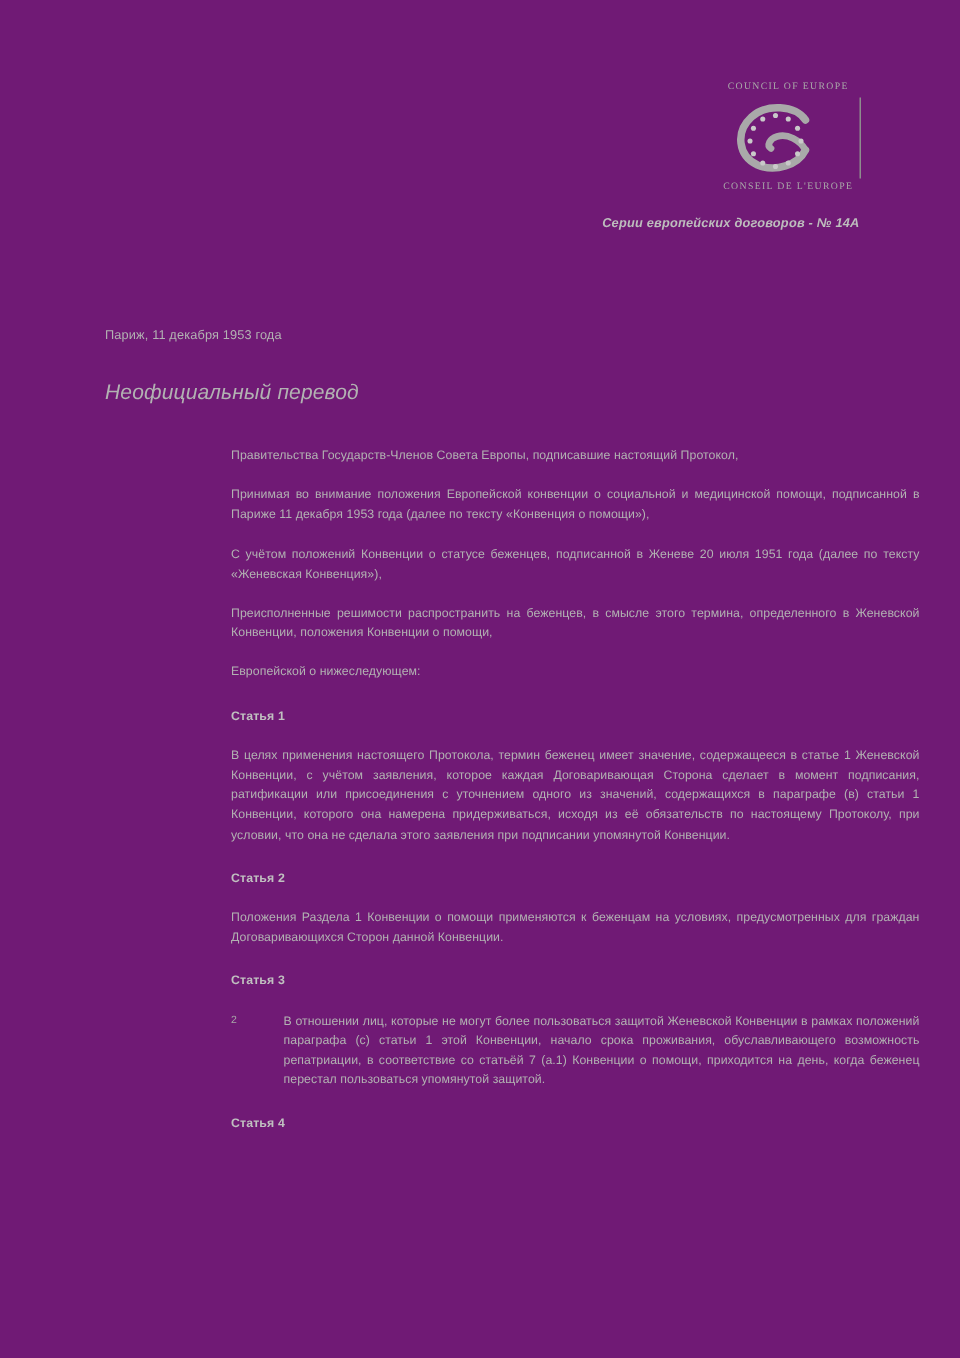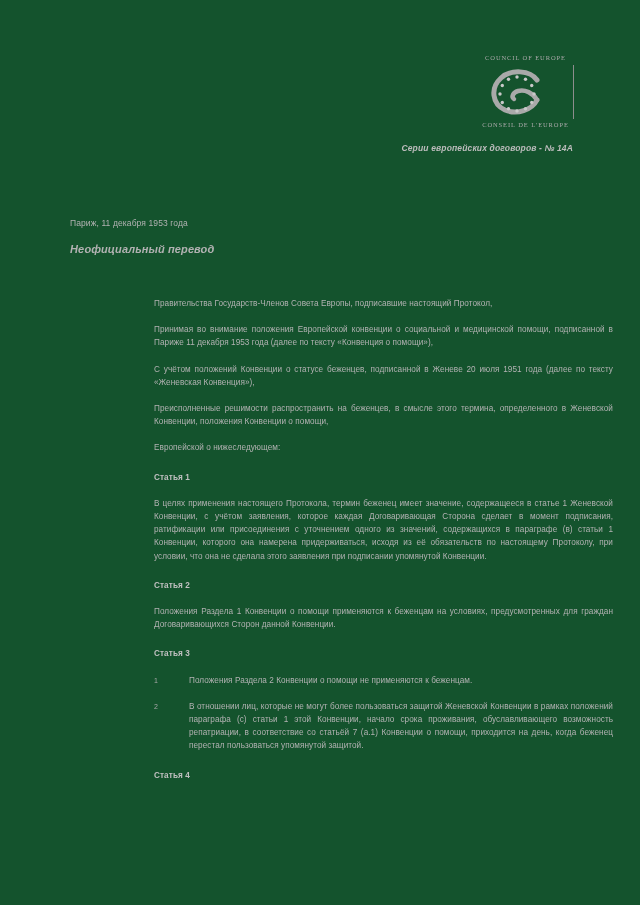--- a/index.html
+++ b/index.html
@@ -13,21 +13,21 @@
     height: 905px;
     overflow: hidden;
     font-family: "Liberation Sans", sans-serif;
     color: #b5b5b5;
     -webkit-font-smoothing: antialiased;
   }
   .page {
     position: relative;
     width: 640px;
     height: 905px;
-    background: #14532d;
+    background: #701a75;
   }
 
   
   .logo-block {
     position: absolute;
     left: 477px;
     top: 55px;
     width: 97px;
     text-align: center;
     line-height: 1;
@@ -87,26 +87,25 @@
     left: 70px;
     top: 218px;
     font-size: 8.5px;
     color: #b2b2b2;
     letter-spacing: 0.1px;
   }
 
   .doc-translation-note {
     position: absolute;
     left: 70px;
-    top: 243px;
-    font-size: 11px;
+    top: 253px;
+    font-size: 14px;
     font-style: italic;
     color: #b2b2b2;
     letter-spacing: 0.1px;
-    font-weight: bold;
   }
 
   
   .body-col {
     position: absolute;
     left: 114px;
     top: 297px;
     width: 459px;
     margin-left: 40px;
   }
@@ -192,18 +191,17 @@
       <p class="para">Правительства Государств-Членов Совета Европы, подписавшие настоящий Протокол,</p>
       <p class="para">Принимая во внимание положения Европейской конвенции о социальной и медицинской помощи, подписанной в Париже 11 декабря 1953 года (далее по тексту «Конвенция о помощи»),</p>
       <p class="para">С учётом положений Конвенции о статусе беженцев, подписанной в Женеве 20 июля 1951 года (далее по тексту «Женевская Конвенция»),</p>
       <p class="para">Преисполненные решимости распространить на беженцев, в смысле этого термина, определенного в Женевской Конвенции, положения Конвенции о помощи,</p>
       <p class="para">Европейской о нижеследующем:</p>
       <div class="heading sp-before">Статья 1</div>
       <p class="para">В целях применения настоящего Протокола, термин беженец имеет значение, содержащееся в статье 1 Женевской Конвенции, с учётом заявления, которое каждая Договаривающая Сторона сделает в момент подписания, ратификации или присоединения с уточнением одного из значений, содержащихся в параграфе (в) статьи 1 Конвенции, которого она намерена придерживаться, исходя из её обязательств по настоящему Протоколу, при условии, что она не сделала этого заявления при подписании упомянутой Конвенции.</p>
       <div class="heading sp-before">Статья 2</div>
       <p class="para">Положения Раздела 1 Конвенции о помощи применяются к беженцам на условиях, предусмотренных для граждан Договаривающихся Сторон данной Конвенции.</p>
       <div class="heading sp-before">Статья 3</div>
-      <div class="num-item"><span class="num">1</span><span>Положения Раздела 2 Конвенции о помощи не применяются к беженцам.</span></div>
       <div class="num-item"><span class="num">2</span><span>В отношении лиц, которые не могут более пользоваться защитой Женевской Конвенции в рамках положений параграфа (с) статьи 1 этой Конвенции, начало срока проживания, обуславливающего возможность репатриации, в соответствие со статьёй 7 (а.1) Конвенции о помощи, приходится на день, когда беженец перестал пользоваться упомянутой защитой.</span></div>
       <div class="heading sp-before">Статья 4</div>
     </div>
 
 </div>
 
 </body></html>

